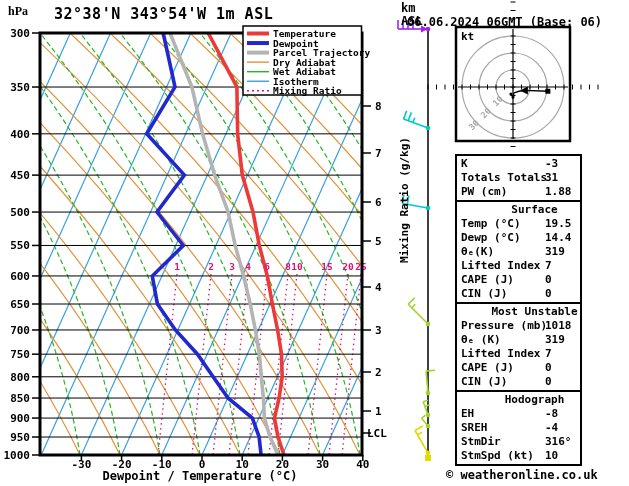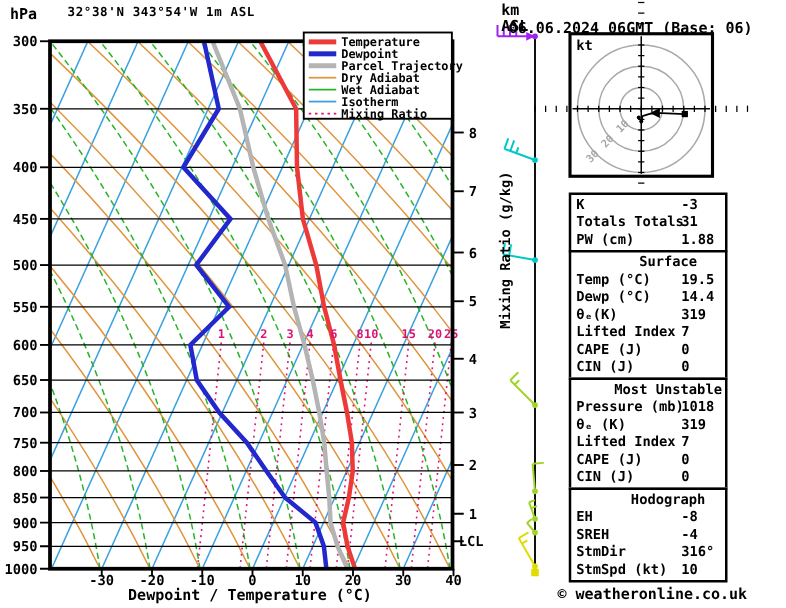--- a/index.html
+++ b/index.html
@@ -1,21 +1,21 @@
 <!DOCTYPE html>
 <html><head>
 <meta charset="utf-8">
 <style>
   html,body{margin:0;padding:0;background:#fff;}
   #app{position:relative;width:629px;height:486px;background:#fff;overflow:hidden;
        font-family:"DejaVu Sans Mono", monospace;color:#000;}
   .abs{position:absolute;white-space:pre;}
   .b{font-weight:bold;}
-  #title{left:54px;top:5px;font-size:10px;letter-spacing:.5px;}
-  #hpa-label{left:8px;top:4px;font-size:12px;}
+  #title{left:54px;top:5px;font-size:15px;letter-spacing:.5px;}
+  #hpa-label{left:8px;top:4px;font-size:12px;font-family:Liberation Serif, serif;}
   #datetime{left:407px;top:5px;font-size:12px;margin-top:10px;}
   #km-asl{left:401px;top:2px;font-size:12px;line-height:13px;}
   #kt-label{left:461px;top:30px;font-size:11px;}
   #mixing-axis-label{left:376px;top:300px;font-size:11px;transform:rotate(-90deg);transform-origin:0 0;width:200px;text-align:center;margin-left:22px;}
   #lcl-label{left:367px;top:427px;font-size:11px;}
   #xlabel{left:0;top:469px;width:400px;text-align:center;font-size:12px;}
   #footer{left:446px;top:468px;font-size:12px;}
   #panels{left:455px;top:154px;width:127px;}
   .panel{border:2px solid #000;background:#fff;margin-top:-2px;padding:1px 0;}
   .panel:first-child{margin-top:0;}

